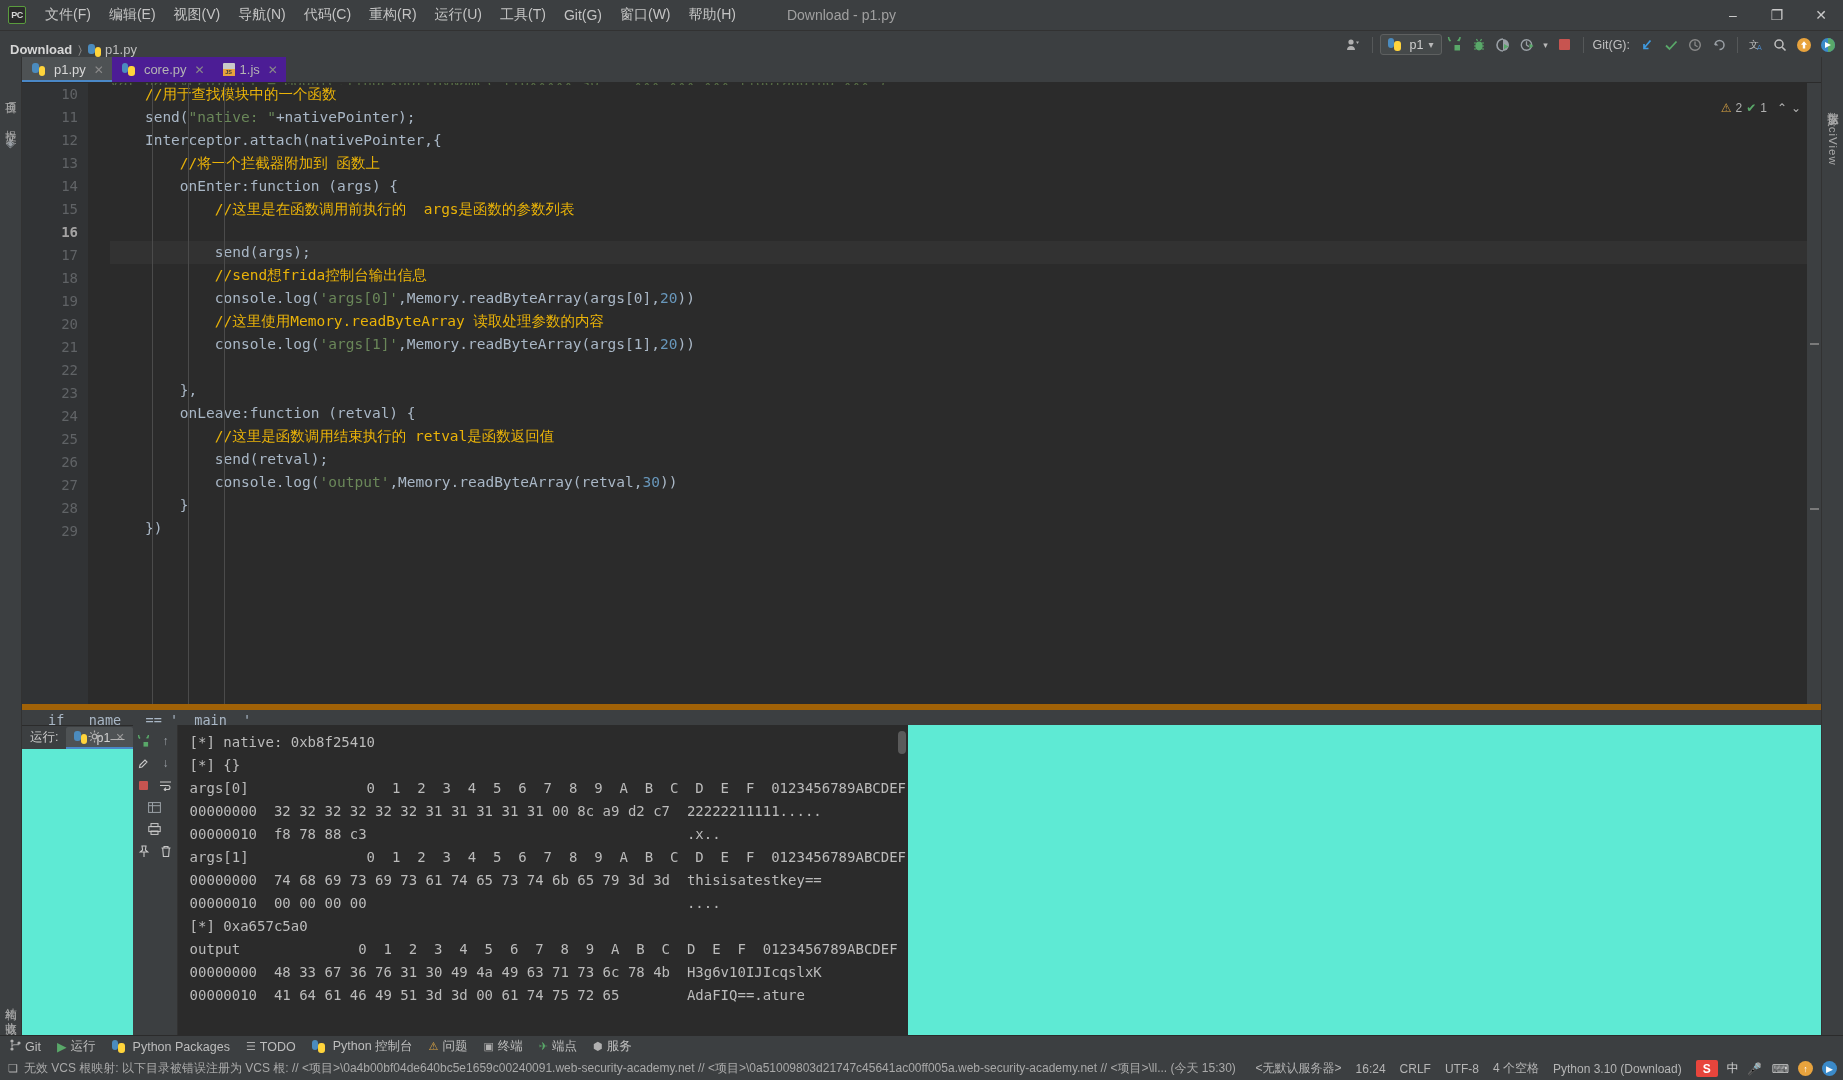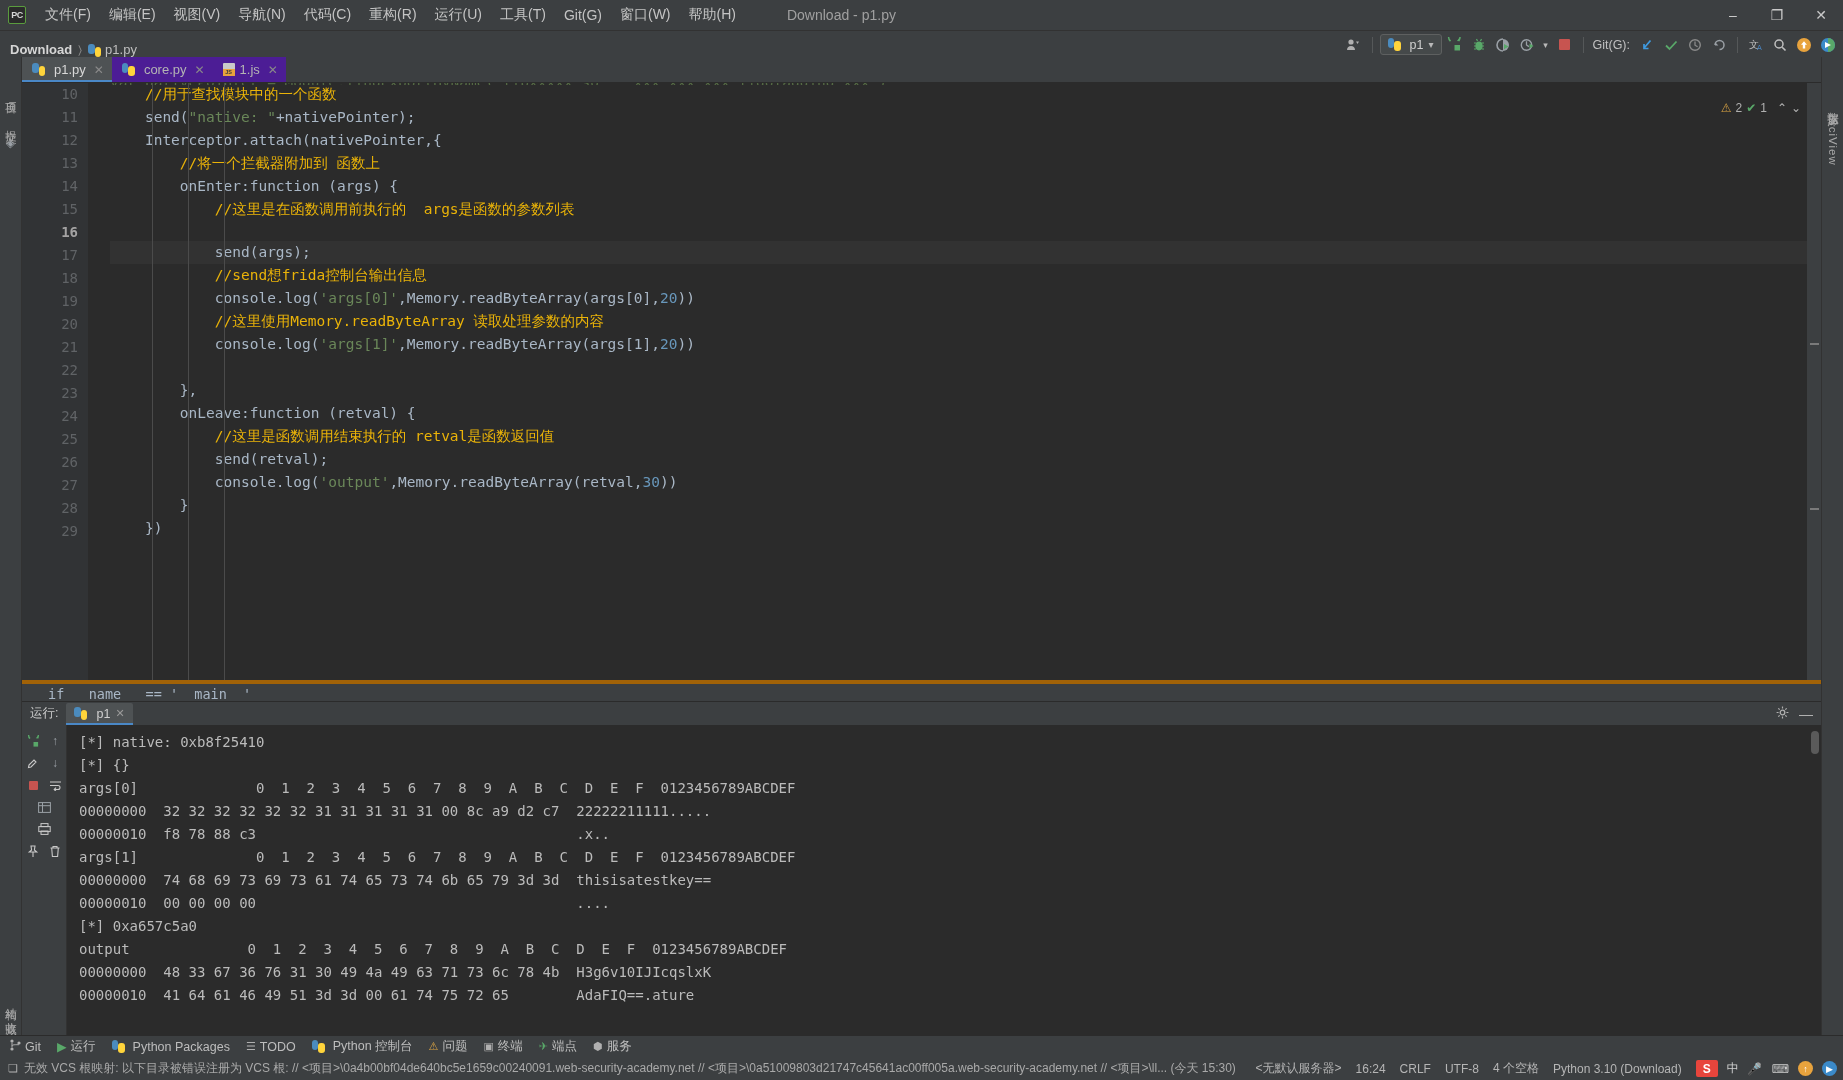--- a/index.html
+++ b/index.html
@@ -126,25 +126,25 @@
     position: absolute; right: 20px; top: 14px; display: flex; align-items: center; gap: 4px;
     font-size: 12px; color: #b0b0b0; font-family: "Liberation Sans", sans-serif;
   }
   .warn-dot { color: #d9a343; font-size: 12px; }
   .ok-check { color: #59a869; font-size: 12px; }
   .scroll-mark { position: absolute; right: 2px; width: 9px; height: 2px; background: #7a7a7a; }
 
   .sticky-line {
     flex: 0 0 21px; height: 21px; background: #3c3f41; color: #a9b7c6;
     font-family: "DejaVu Sans Mono", "Liberation Mono", monospace; font-size: 13.5px;
-    line-height: 21px; padding-left: 26px; border-top: 4px solid #a16207; white-space: pre;
-  }
-
-  
-  .runwin { flex: 0 0 auto; display: flex; flex-direction: column; background: #5eead4; }
+    line-height: 21px; padding-left: 26px; border-top: 6px solid #a16207; white-space: pre;
+  }
+
+  
+  .runwin { flex: 0 0 auto; display: flex; flex-direction: row; background: #5eead4; }
   .run-header {
     height: 24px; display: flex; align-items: center; gap: 8px; padding-left: 8px;
     background: #3c3f41; border-top: 1px solid #2b2b2b; position: relative;
   }
   .run-header-title { color: #cacaca; font-size: 12.5px; }
   .run-tab {
     display: flex; align-items: center; gap: 5px; padding: 2px 8px 2px 8px; color: #d0d0d0; font-size: 12.5px;
     background: #4e5254; border-radius: 2px 2px 0 0; position: relative; height: 22px;
   }
   .run-tab::after { content:""; position:absolute; left:0; right:0; bottom:0; height:2px; background:#4a88c7;}
@@ -153,21 +153,21 @@
   .run-sidebar {
     width: 44px; flex: 0 0 44px; background: #3c3f41; display: flex; flex-direction: column;
     align-items: center; padding-top: 5px; gap: 0;
   }
   .rs-row { display:flex; width: 44px; justify-content: space-around; }
   .rs-btn { width: 20px; height: 22px; display: flex; align-items: center; justify-content: center;
             color: #9aa0a6; font-size: 12px; }
   .console {
     flex: 1 1 auto; background: #2b2b2b; color: #bbbbbb; overflow: hidden; position: relative;
     font-family: "DejaVu Sans Mono", "Liberation Mono", monospace; font-size: 14px; line-height: 23px;
-    padding: 6px 8px 0 12px; border-left: 1px solid #323232;
+    padding: 6px 2px 0 12px; border-left: 1px solid #323232;
   }
   .console div { white-space: pre; height: 23px; }
   .console-scroll { position: absolute; right: 2px; top: 6px; width: 8px; height: 60px; background: #5a5a5a; border-radius: 4px; }
 
   
   .statusbar-top {
     height: 22px; flex: 0 0 22px; background: #3c3f41; display: flex; align-items: center;
     gap: 16px; padding: 0 10px; color: #bdbdbd; font-size: 12.5px; border-top: 1px solid #2b2b2b;
   }
   .sb-item { display: flex; align-items: center; gap: 4px; white-space: nowrap; }

